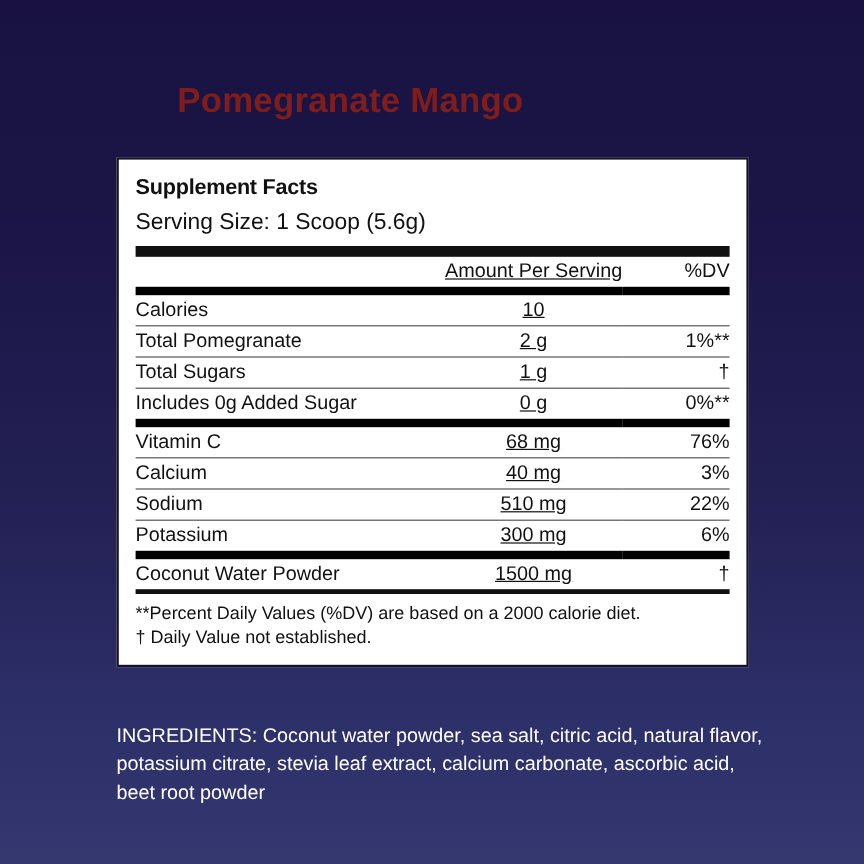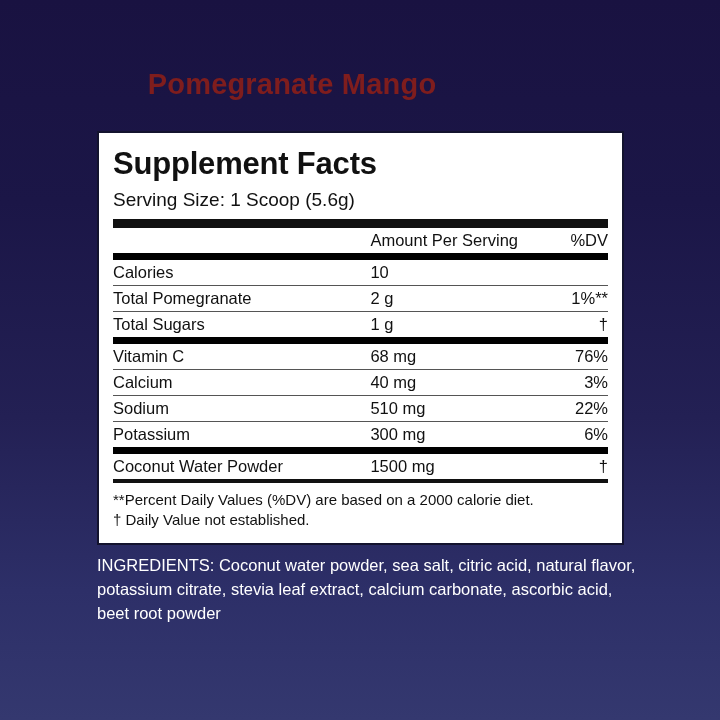--- a/index.html
+++ b/index.html
@@ -35,21 +35,21 @@
     top: 131px;
     left: 97px;
     width: 527px;
     box-sizing: border-box;
     background: #ffffff;
     border: 2px solid #13132e;
     padding: 12px 14px 12px 14px;
     color: #111111;
   }
   .panel-title {
-    font-size: 31px;
+    font-size: 18px;
     font-weight: bold;
     letter-spacing: -0.2px;
     margin: 2px 0 6px 0;
     line-height: 1.1;
   }
   .serving-line {
     font-size: 19px;
     line-height: 1.32;
   }
   .rule-thick {
@@ -69,34 +69,34 @@
     padding: 3px 0 3px 0;
     vertical-align: bottom;
     font-weight: normal;
   }
   .hdr td {
     font-weight: bold;
     padding-top: 2px;
     padding-bottom: 3px;
   }
   .c-name { text-align: left; width: 52%; }
-  .c-amt  { text-align: left; width: 30%; padding-right: 14px; }
+  .c-amt  { text-align: center; width: 30%; padding-right: 14px; text-decoration: underline; }
   .c-dv   { text-align: right; width: 18%; }
   .row-line td { border-top: 1px solid #555555; }
   .row-medline td { border-top: 7px solid #000000; }
   .indent1 { padding-left: 22px; }
   .indent2 { padding-left: 36px; }
   .footnotes {
     font-size: 15px;
     line-height: 1.35;
     padding-top: 7px;
   }
   .ingredients {
     position: absolute;
-    top: 554px;
+    top: 602px;
     left: 97px;
     width: 540px;
     color: #ffffff;
     font-size: 16.5px;
     line-height: 1.45;
   }
 </style>
 </head>
 <body>
 
@@ -129,20 +129,25 @@
           <td class="c-amt">2 g</td>
           <td class="c-dv">1%**</td>
         </tr>
 
         <tr class="row-line">
           <td class="c-name indent1">Total Sugars</td>
           <td class="c-amt">1 g</td>
           <td class="c-dv">†</td>
         </tr>
 
+        <tr class="row-line">
+          <td class="c-name indent2">Includes 0g Added Sugar</td>
+          <td class="c-amt">0 g</td>
+          <td class="c-dv">0%**</td>
+        </tr>
 
         <tr class="row-medline">
           <td class="c-name">Vitamin C</td>
           <td class="c-amt">68 mg</td>
           <td class="c-dv">76%</td>
         </tr>
 
         <tr class="row-line">
           <td class="c-name">Calcium</td>
           <td class="c-amt">40 mg</td>

